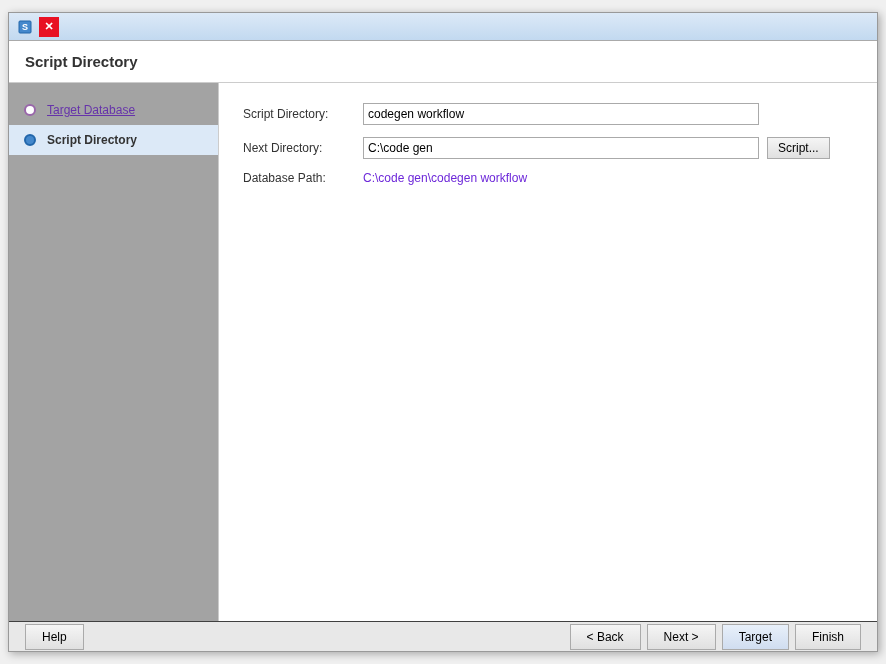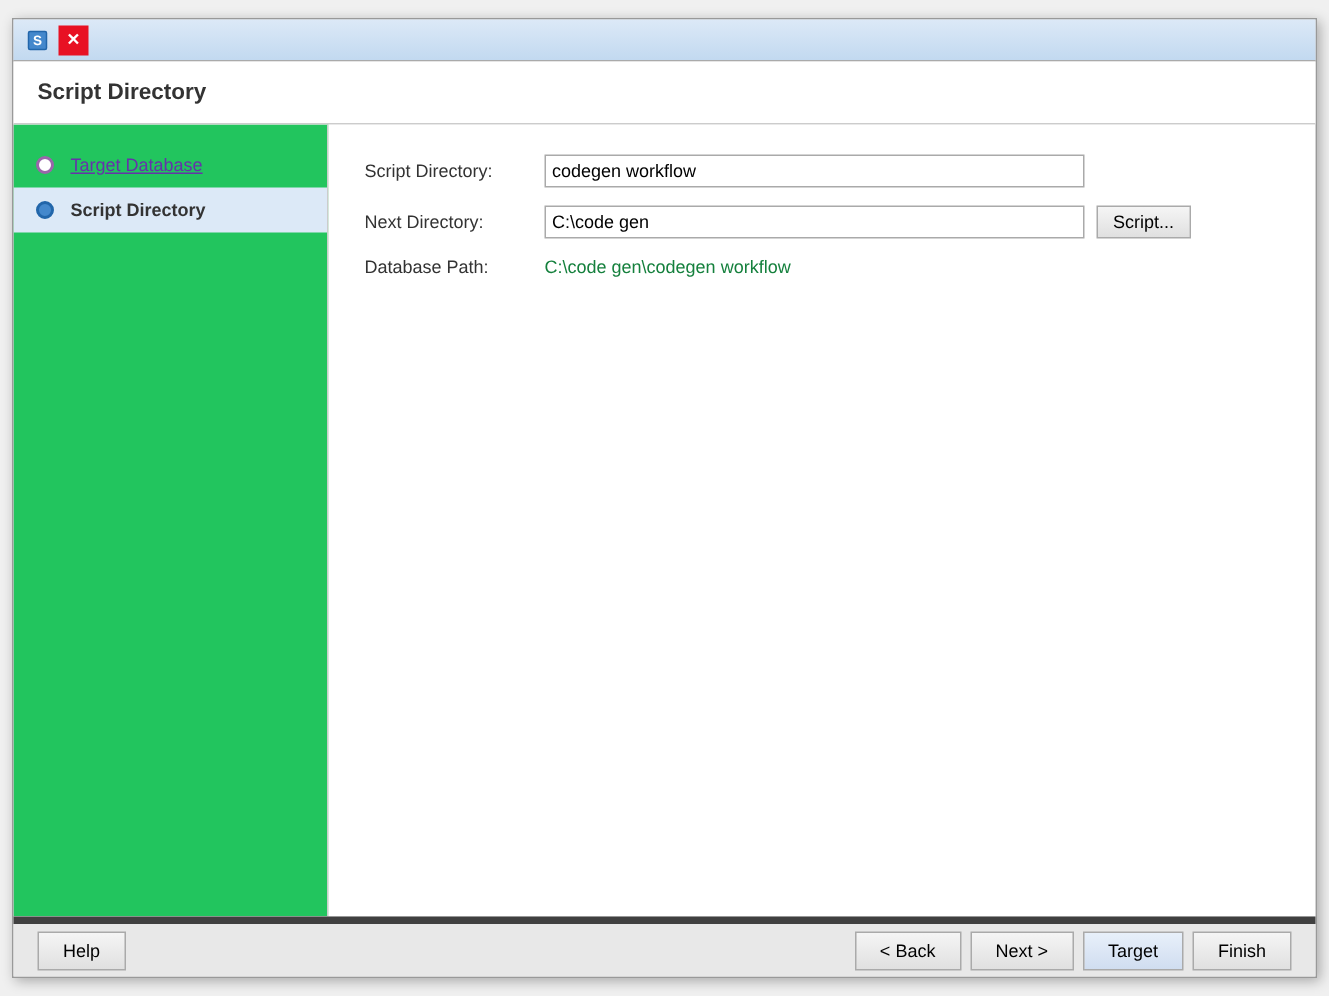--- a/index.html
+++ b/index.html
@@ -69,21 +69,21 @@
       font-weight: bold;
       color: #333;
     }
     .content-area {
       display: flex;
       flex: 1;
       overflow: hidden;
     }
     .sidebar {
       width: 210px;
-      background: #22c55e;
+      background: #a3a3a3;
       border-right: 1px solid #ccc;
       padding: 12px 0;
       flex-shrink: 0;
     }
     .sidebar-item {
       display: flex;
       align-items: center;
       padding: 6px 12px;
       cursor: pointer;
     }
@@ -135,45 +135,45 @@
       align-items: center;
       margin-bottom: 12px;
     }
     .form-label {
       width: 120px;
       padding-right: 12px;
       color: #333;
       flex-shrink: 0;
     }
     .form-input {
-      width: 360px;
+      width: 396px;
       height: 22px;
       border: 1px solid #aaa;
       padding: 2px 4px;
       font-size: 12px;
       background: white;
       outline: none;
     }
     .form-value {
-      color: #15803d;
+      color: #6d28d9;
       font-size: 12px;
     }
     .browse-btn {
       margin-left: 8px;
       height: 22px;
       padding: 0 10px;
       background: linear-gradient(to bottom, #f5f5f5, #e0e0e0);
       border: 1px solid #aaa;
       cursor: pointer;
       font-size: 12px;
     }
     .footer {
-      height: 40px;
+      height: 30px;
       background: #e8e8e8;
-      border-top: 5px solid #404040;
+      border-top: 1px solid #404040;
       display: flex;
       align-items: center;
       padding: 0 16px;
       flex-shrink: 0;
     }
     .footer-left {
       flex: 1;
     }
     .footer-right {
       display: flex;

